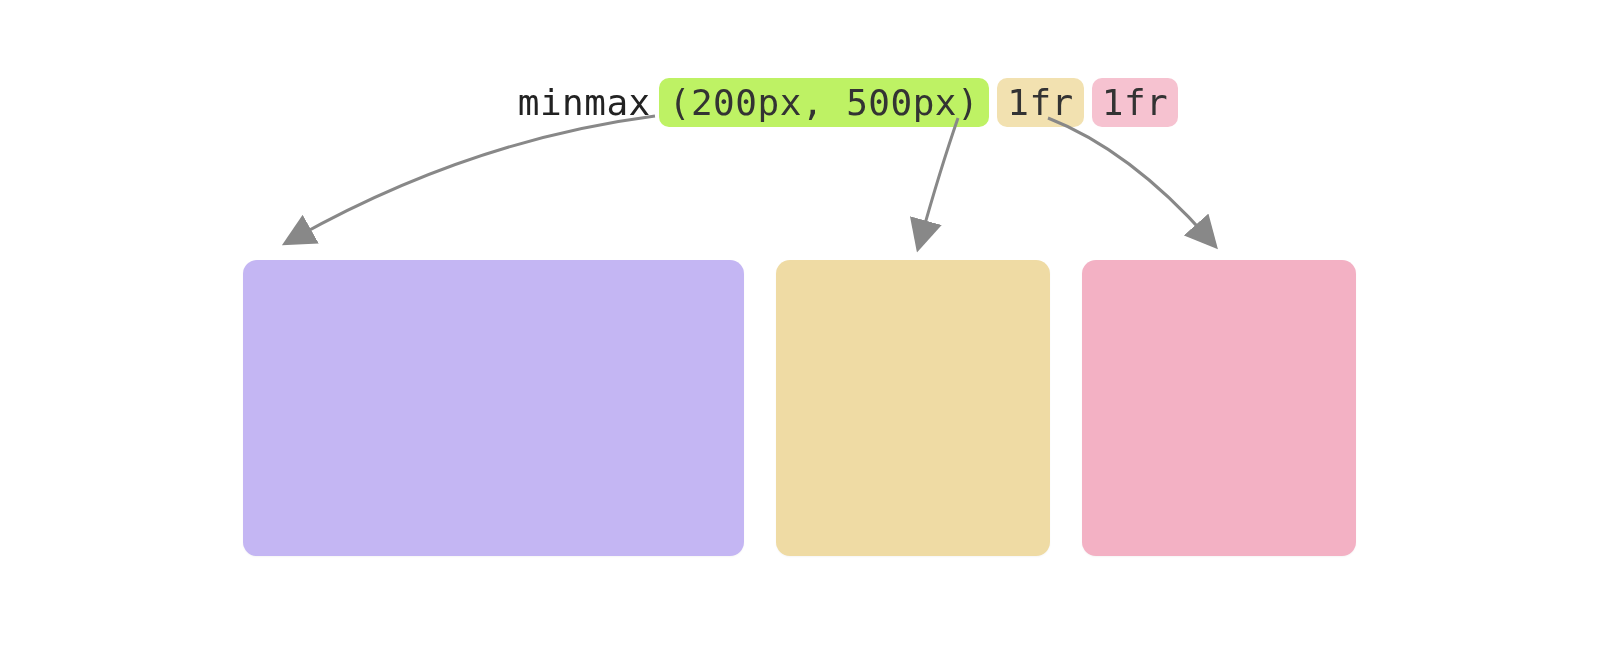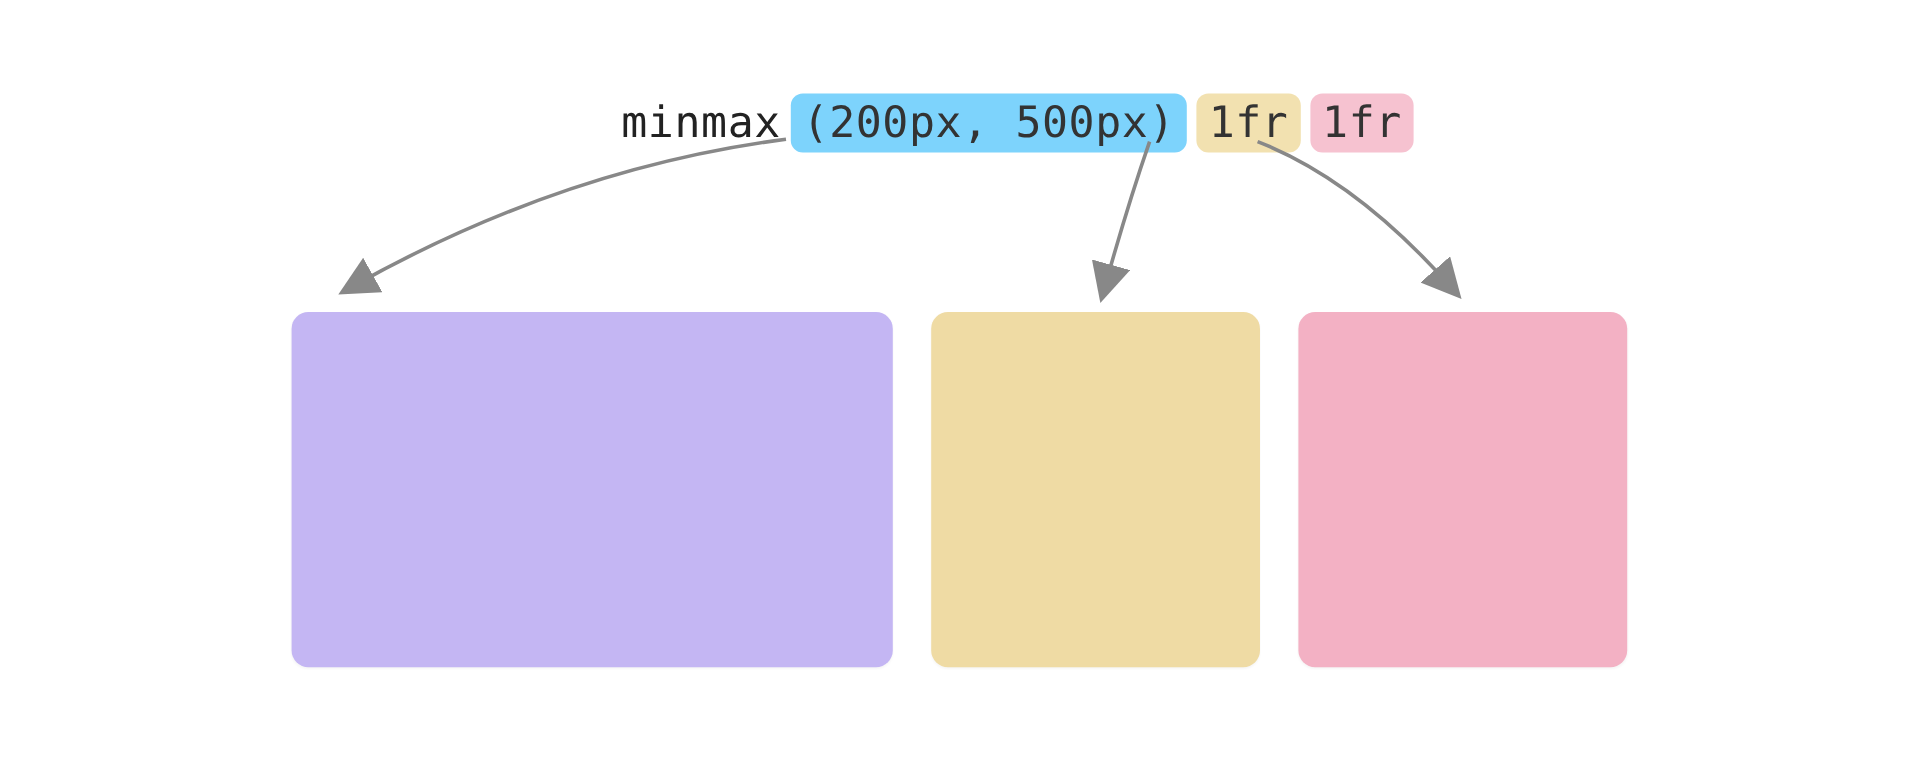--- a/index.html
+++ b/index.html
@@ -30,21 +30,21 @@
       color: #222;
       letter-spacing: 0.5px;
     }
     .pill {
       border-radius: 10px;
       padding: 4px 10px;
       color: #333;
       letter-spacing: 0.5px;
     }
     .pill-purple {
-      background: #7dd3fc;
+      background: #bef264;
     }
     .pill-yellow {
       background: #f2e1b0;
     }
     .pill-pink {
       background: #f6c2d0;
     }
     .boxes {
       position: absolute;
       top: 260px;

